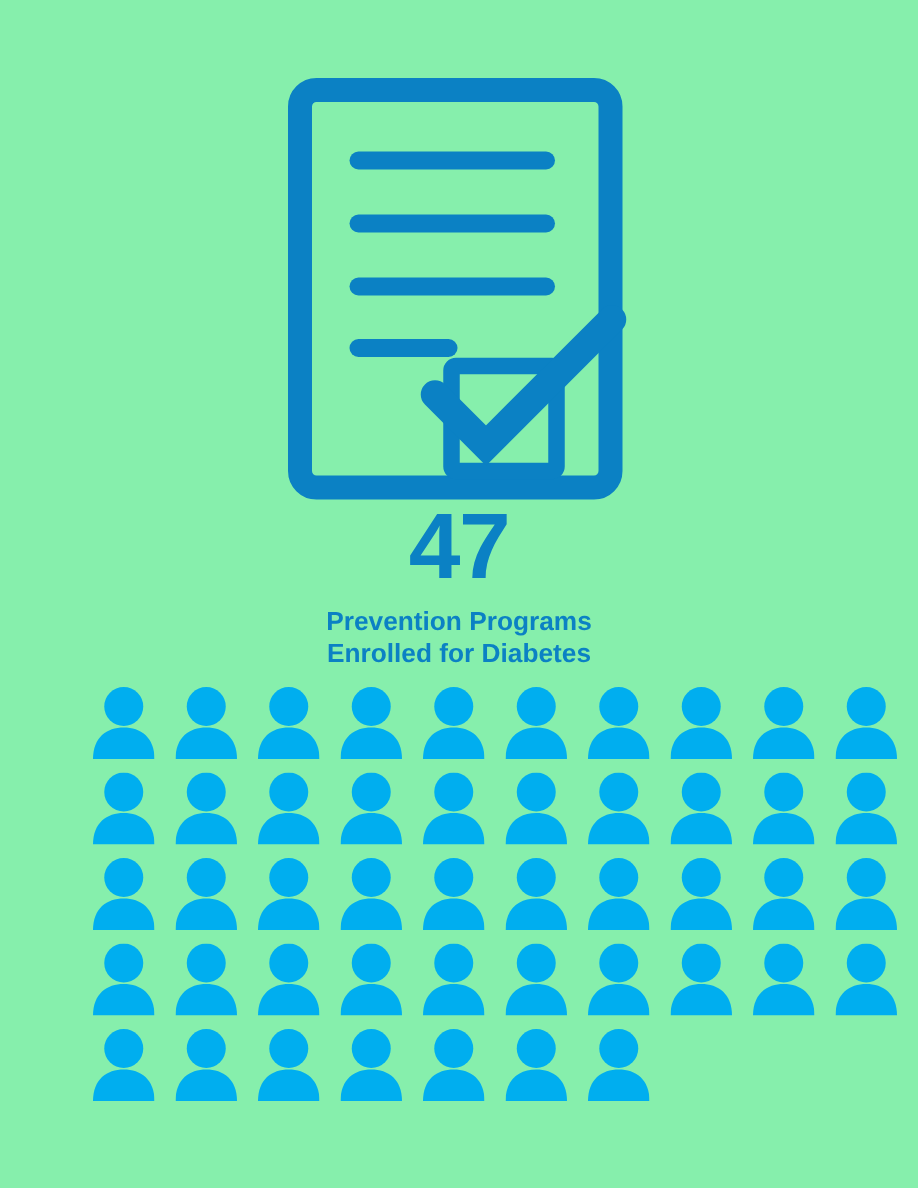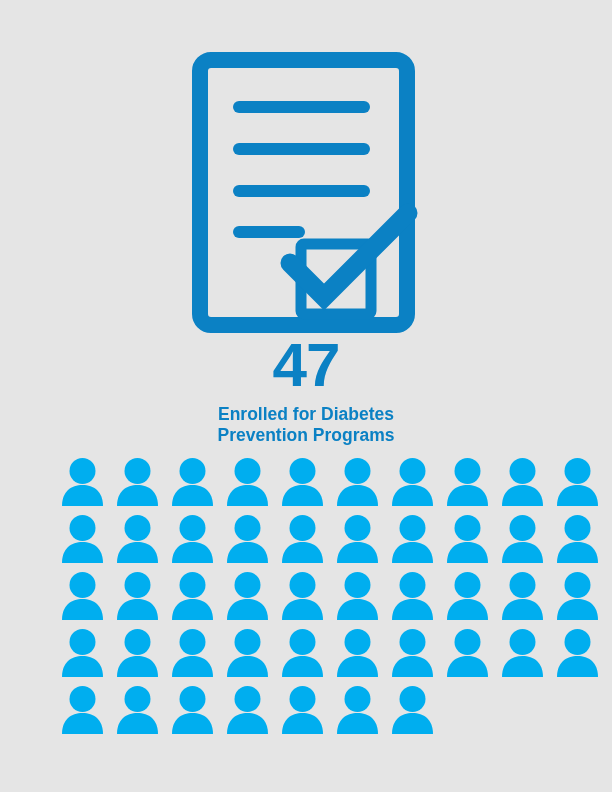--- a/index.html
+++ b/index.html
@@ -9,21 +9,21 @@
     background: #ffffff;
   }
   body {
     font-family: "Liberation Sans", sans-serif;
     -webkit-font-smoothing: antialiased;
   }
   #infographic {
     position: relative;
     width: 612px;
     height: 792px;
-    background: #e5e5e5;
+    background: #86efac;
     overflow: hidden;
     margin: 0 auto;
   }
 
   
   .doc-icon {
     position: absolute;
     left: 185px;
     top: 45px;
     width: 235px;
@@ -109,22 +109,22 @@
 
       <rect x="116" y="199" width="70" height="70" rx="3" ry="3" fill="none" stroke="#0b81c4" stroke-width="11"></rect>
 
       <path d="M 105 218 L 139 252 L 223 168" fill="none" stroke="#0b81c4" stroke-width="19" stroke-linecap="round" stroke-linejoin="miter"></path>
     </svg>
   </div>
 
   <div class="big-number">47</div>
 
   <div class="caption">
+    <span class="caption-line">Prevention Programs</span>
     <span class="caption-line">Enrolled for Diabetes</span>
-    <span class="caption-line">Prevention Programs</span>
   </div>
 
   <div class="people-grid" id="people-grid">
       <div class="people-row"><span class="person-icon"><svg viewBox="0 0 41 48" xmlns="http://www.w3.org/2000/svg" aria-hidden="true">
             <circle cx="20.5" cy="13" r="13" fill="#00aeef"></circle>
             <path d="M 0 48 C 0 33.5 9.2 27 20.5 27 C 31.8 27 41 33.5 41 48 Z" fill="#00aeef"></path>
           </svg></span><span class="person-icon"><svg viewBox="0 0 41 48" xmlns="http://www.w3.org/2000/svg" aria-hidden="true">
             <circle cx="20.5" cy="13" r="13" fill="#00aeef"></circle>
             <path d="M 0 48 C 0 33.5 9.2 27 20.5 27 C 31.8 27 41 33.5 41 48 Z" fill="#00aeef"></path>
           </svg></span><span class="person-icon"><svg viewBox="0 0 41 48" xmlns="http://www.w3.org/2000/svg" aria-hidden="true">

